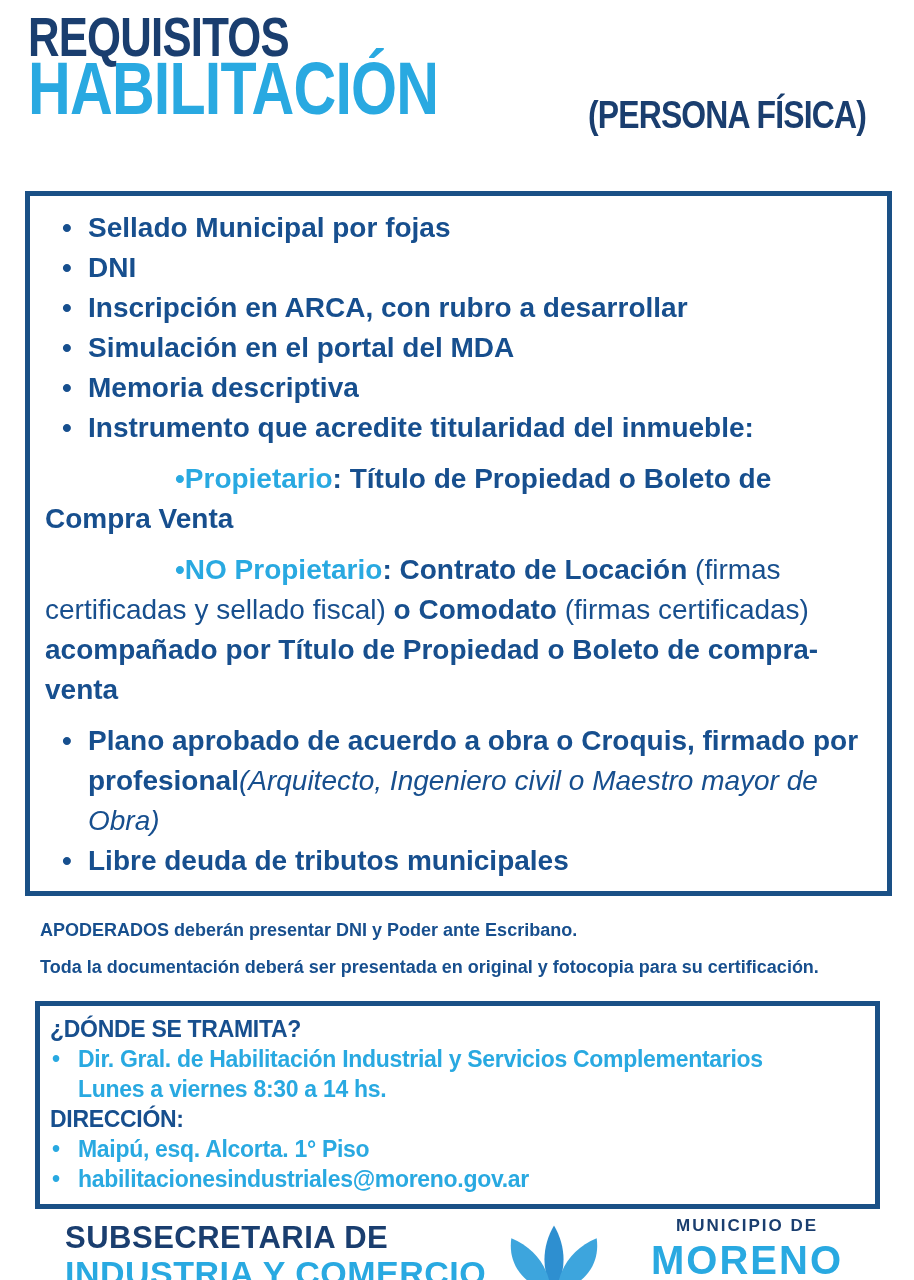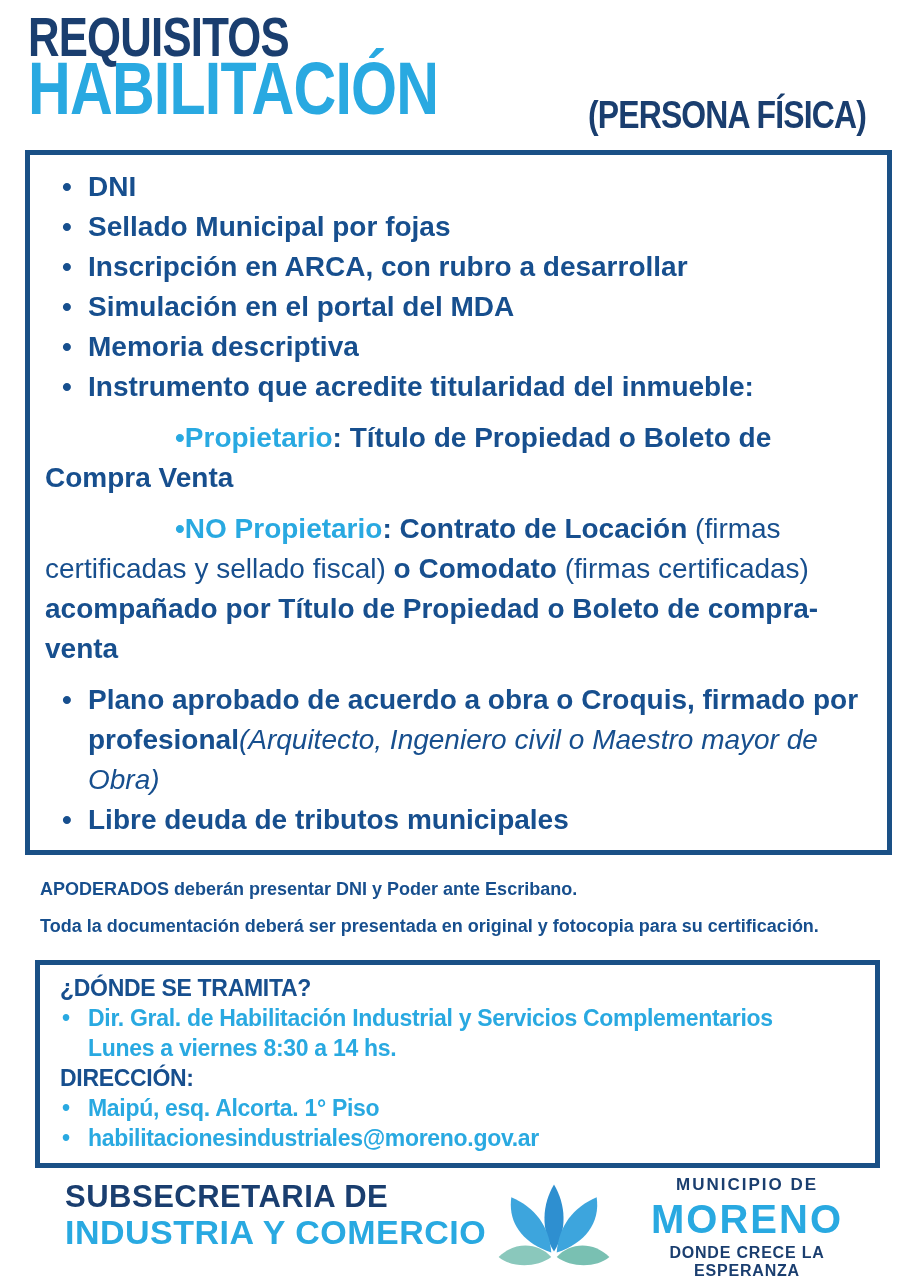--- a/index.html
+++ b/index.html
@@ -15,21 +15,21 @@
   *{box-sizing:border-box;}
   html,body{margin:0;padding:0;}
   body{
     width:914px;height:1280px;background:#ffffff;
     font-family:"Liberation Sans", sans-serif;
     overflow:hidden;
   }
   .page{position:relative;width:914px;height:1280px;}
 
   
-  .header{position:relative;height:150px;}
+  .header{position:relative;height:191px;}
   .title-line1{
     position:absolute;left:28px;top:4px;
     font-size:56px;font-weight:bold;color:var(--title-navy);
     transform:scaleX(0.78);transform-origin:0 0;white-space:nowrap;letter-spacing:-1px;
   }
   .title-line2{
     position:absolute;left:28px;top:46px;
     font-size:74px;font-weight:bold;color:var(--light-blue);
     transform:scaleX(0.80);transform-origin:0 0;white-space:nowrap;letter-spacing:-1px;
   }
@@ -58,21 +58,21 @@
   
   .note{
     margin:16px 0 0 40px;width:820px;
     color:var(--body-blue);font-size:18px;font-weight:bold;line-height:37px;
   }
 
   
   .info-box{
     margin:15px 0 0 35px;width:845px;
     border:5px solid var(--border-blue);
-    padding:8px 8px 10px 20px;
+    padding:8px 8px 10px 10px;
     font-size:23px;font-weight:bold;line-height:30px;letter-spacing:-0.3px;
   }
   .info-label{color:var(--body-blue);}
   .info-item{color:var(--light-blue);position:relative;padding-left:28px;}
   .info-item::before{content:"\2022";position:absolute;left:2px;top:0;}
   .info-cont{color:var(--light-blue);padding-left:28px;}
 
   
   .footer{display:flex;align-items:flex-start;margin-top:8px;padding-left:65px;}
   .dept{width:430px;padding-top:4px;}
@@ -97,22 +97,22 @@
 <div class="page">
 
   <div class="header">
     <div class="title-line1">REQUISITOS</div>
     <div class="title-line2">HABILITACIÓN</div>
     <div class="title-suffix">(PERSONA FÍSICA)</div>
   </div>
 
   <section class="req-box">
     <ul class="req-list">
+      <li>Sellado Municipal por fojas</li>
       <li>DNI</li>
-      <li>Sellado Municipal por fojas</li>
       <li>Inscripción en ARCA, con rubro a desarrollar</li>
       <li>Simulación en el portal del MDA</li>
       <li>Memoria descriptiva</li>
       <li>Instrumento que acredite titularidad del inmueble:</li>
     </ul>
     <p class="sub-para"><span class="lblue">•Propietario</span><span>: Título de Propiedad o Boleto de Compra Venta</span></p>
     <p class="sub-para"><span class="lblue">•NO Propietario</span><span>: Contrato de Locación</span><span class="reg"> (firmas certificadas y sellado fiscal) </span><span>o Comodato</span><span class="reg"> (firmas certificadas) </span><span>acompañado por Título de Propiedad o Boleto de compra-venta</span></p>
     <ul class="req-list">
       <li><span>Plano aprobado de acuerdo a obra o Croquis, firmado por profesional</span><span class="ital">(Arquitecto, Ingeniero civil o Maestro mayor de Obra)</span></li>
       <li>Libre deuda de tributos municipales</li>

